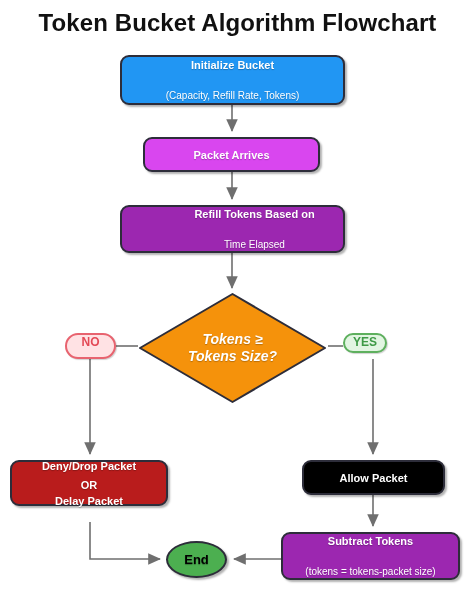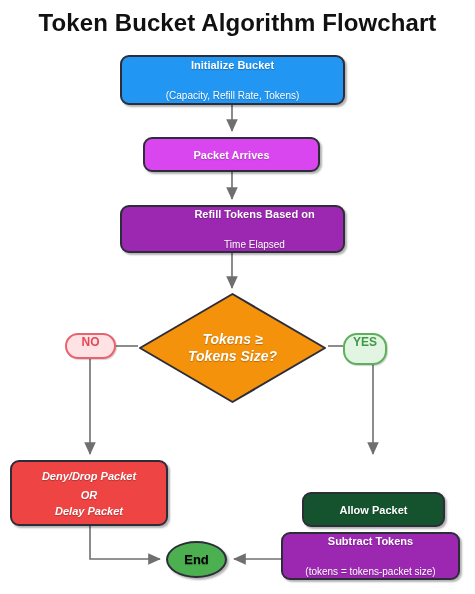--- a/index.html
+++ b/index.html
@@ -204,31 +204,31 @@
     <div class="diamond-label">
       <div>Tokens ≥</div>
       <div>Tokens Size?</div>
     </div>
   </div>
 
   <div class="pill pill-no" style="left:65px; top:333px; width:51px; height:26px;">
     <span>NO</span>
   </div>
 
-  <div class="pill pill-yes" style="left:343px; top:333px; width:44px; height:32px;">
+  <div class="pill pill-yes" style="left:343px; top:333px; width:44px; height:20px;">
     <span>YES</span>
   </div>
 
-  <div class="node" style="left:10px; top:460px; width:158px; height:66px; background:#ef4444;font-style:italic;">
+  <div class="node" style="left:10px; top:460px; width:158px; height:46px; background:#b91c1c;">
     <div class="main">Deny/Drop Packet</div>
     <div class="main" style="margin-top:5px;">OR</div>
     <div class="main" style="margin-top:2px;">Delay Packet</div>
   </div>
 
-  <div class="node" style="left:302px; top:460px; width:143px; height:35px; background:#14532d;margin-top:32px;">
+  <div class="node" style="left:302px; top:460px; width:143px; height:35px; background:#000000;">
     <div class="main">Allow Packet</div>
   </div>
 
   <div class="node" style="left:281px; top:532px; width:179px; height:48px; background:#9c27b0;">
     <div class="main">Subtract Tokens</div>
     <div class="sub">(tokens = tokens-packet size)</div>
   </div>
 
   <div class="terminator" style="left:166px; top:541px; width:61px; height:37px; background:#4caf50;">
     <span>End</span>

